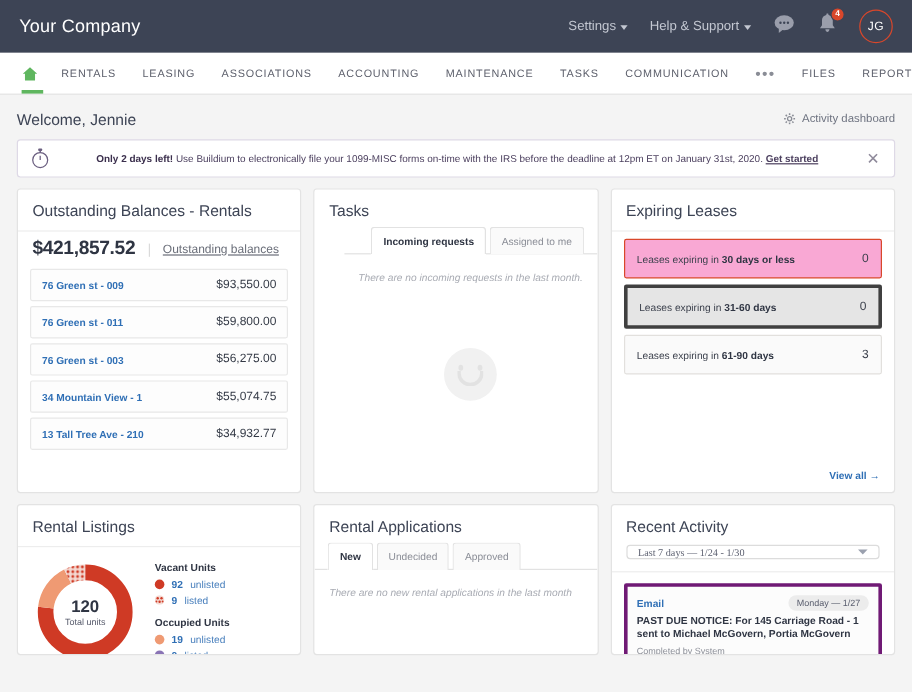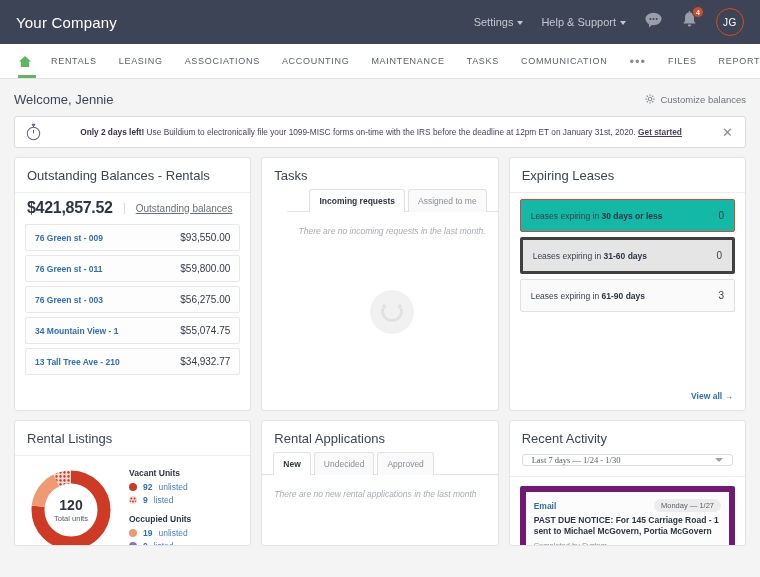--- a/index.html
+++ b/index.html
@@ -166,21 +166,21 @@
   }
 
   
   .el-list { padding: 6px 10px 0 10px; }
   .el-item {
     display: flex; align-items: center; justify-content: space-between;
     padding: 10px 10px; margin-bottom: 5px; border-radius: 2px;
     background: #fbfaf9; font-size: 8.5px; color: #3a3f4b;
   }
   .el-item b { font-weight: bold; color: #2f3543; }
-  .el-critical { border: 1px solid #d9472b; background: #14b8a6; }
+  .el-critical { border: 1px solid #d9472b; background: #f9a8d4; }
   .el-warn { border: 3px solid #404040; background: #e5e5e5; }
   .el-normal { border: 1px solid #e2e0dd; background: #fafafa; }
   .el-count { font-size: 10px; color: #3a3f4b; }
   .el-foot {
     margin-top: auto; padding: 8px 12px 9px 12px; text-align: right; font-size: 8.5px;
   }
 
   
   .rl-body { display: flex; padding: 10px 12px; gap: 14px; align-items: flex-start; }
   .donut-wrap { position: relative; width: 88px; height: 88px; flex: 0 0 88px; }
@@ -209,21 +209,21 @@
     height: 24px; display: flex; align-items: center; padding: 0 9px;
     font-size: 8.5px; color: #5c6070; background: #fff; cursor: pointer; font-family: Liberation Serif, serif;
   }
   .ra-select .caret {
     margin-left: auto; width: 0; height: 0;
     border-left: 4px solid transparent; border-right: 4px solid transparent;
     border-top: 4px solid #9aa0ae;
   }
   .ra-list { padding: 0 10px; border-top: 1px solid #ededed; padding-top: 9px; }
   .ra-item {
-    border: 6px solid #701a75; border-radius: 2px; padding: 7px 8px;
+    border: 3px solid #701a75; border-radius: 2px; padding: 7px 8px;
     background: #fcfcfc; margin-bottom: 5px;
   }
   .ra-item-top { display: flex; align-items: center; }
   .ra-type { font-size: 8.5px; color: #2f6fb5; font-weight: bold; cursor: pointer; }
   .ra-date {
     margin-left: auto; background: #ececec; color: #5c6070;
     font-size: 7.5px; padding: 2px 7px; border-radius: 9px;
   }
   .ra-desc { font-size: 8.5px; color: #2f3543; font-weight: bold; margin-top: 3px; line-height: 1.35; }
   .ra-meta { font-size: 7.5px; color: #8b8e97; margin-top: 3px; }
@@ -315,21 +315,21 @@
           <line x1="6" y1="0.5" x2="6" y2="2.2"></line>
             <line x1="6" y1="9.8" x2="6" y2="11.5"></line>
           <line x1="0.5" y1="6" x2="2.2" y2="6"></line>
             <line x1="9.8" y1="6" x2="11.5" y2="6"></line>
           <line x1="2.1" y1="2.1" x2="3.3" y2="3.3"></line>
             <line x1="8.7" y1="8.7" x2="9.9" y2="9.9"></line>
           <line x1="9.9" y1="2.1" x2="8.7" y2="3.3"></line>
             <line x1="3.3" y1="8.7" x2="2.1" y2="9.9"></line>
         </g>
       </svg>
-      <span>Customize balances</span>
+      <span>Activity dashboard</span>
     </div>
   </div>
 
   <div class="banner">
     <svg width="17" height="18" viewBox="0 0 18 19">
       <circle cx="9" cy="11" r="6.6" fill="none" stroke="#6b5f80" stroke-width="1.1"></circle>
       <line x1="9" y1="11" x2="9" y2="7.2" stroke="#6b5f80" stroke-width="1.1"></line>
       <rect x="7.3" y="0.8" width="3.4" height="2.2" rx=".6" fill="#6b5f80"></rect>
       <line x1="9" y1="3" x2="9" y2="4.4" stroke="#6b5f80" stroke-width="1.3"></line>
     </svg>

